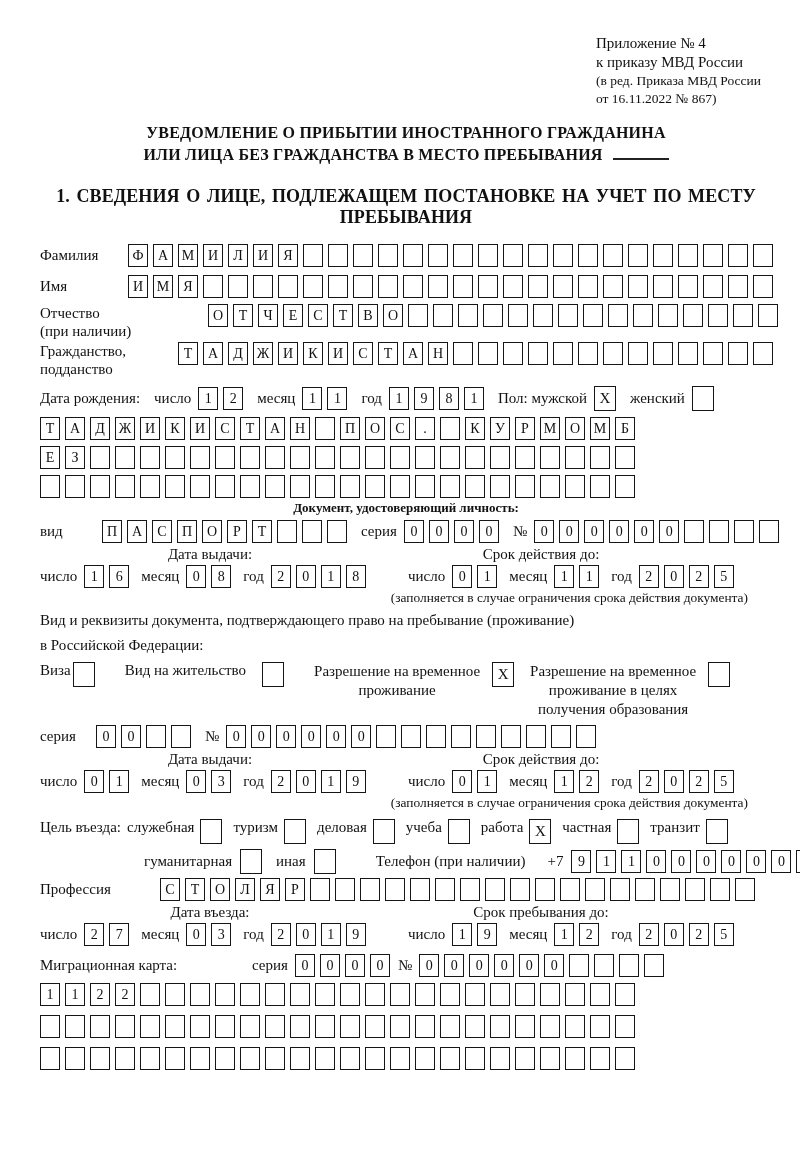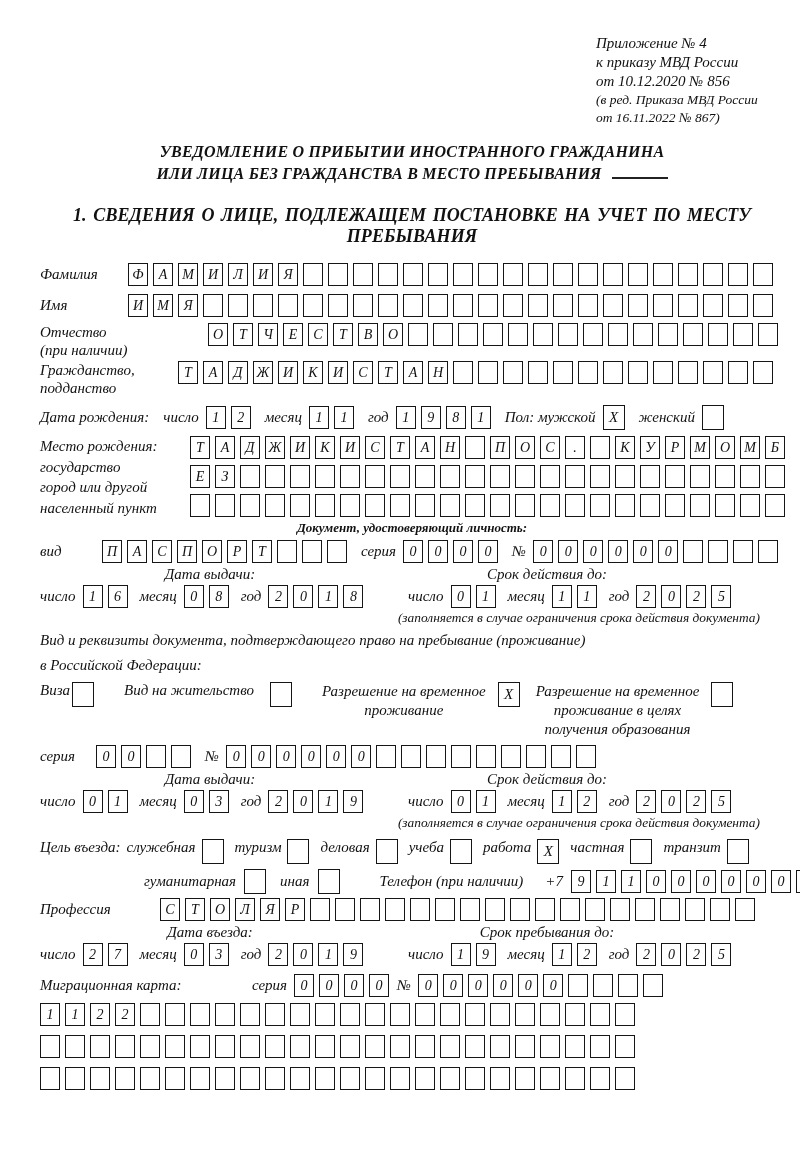--- a/index.html
+++ b/index.html
@@ -1,18 +1,18 @@
 <!DOCTYPE html>
 <html><head>
 <meta charset="utf-8">
 <style>
   html,body{margin:0;padding:0;background:#fff;}
   body{width:800px;height:1163px;overflow:hidden;color:#111;
        font-family:"Liberation Serif","DejaVu Serif",serif;font-size:15px;}
-  .page{padding:34px 16px 0 40px;box-sizing:border-box;width:800px;font-style:italic;}
+  .page{padding:34px 28px 0 40px;box-sizing:border-box;width:800px;}
 
   
   .appendix{margin-left:556px;width:200px;line-height:19px;}
   .appendix .amend{font-size:13.5px;line-height:18px;}
   .appendix .amend:first-of-type{margin-top:3px;}
   .forma{font-weight:bold;text-align:right;padding-right:36px;margin-top:12px;font-size:15.5px;letter-spacing:.5px;}
 
   .title{margin-top:14px;text-align:center;font-weight:bold;font-size:16px;line-height:22px;letter-spacing:.2px;}
   .title-underline{display:inline-block;width:56px;border-bottom:2.4px solid #222;margin-left:10px;height:14px;}
   .section-heading{margin-top:20px;font-weight:bold;font-size:18px;text-align:center;word-spacing:2px;letter-spacing:.1px;}
@@ -66,21 +66,20 @@
   .repr{display:flex;align-items:flex-start;margin-top:6px;}
 </style>
 </head>
 <body>
 
 <div class="page">
 
   <div class="appendix">
     <div>Приложение № 4</div>
     <div>к приказу МВД России</div>
-    <div>от 10.12.2020 № 856</div>
     <div class="amend">(в ред. Приказа МВД России</div>
     <div class="amend">от 16.11.2022 № 867)</div>
   </div>
 
 
   <div class="title">
     <div>УВЕДОМЛЕНИЕ О ПРИБЫТИИ ИНОСТРАННОГО ГРАЖДАНИНА</div>
     <div><span>ИЛИ ЛИЦА БЕЗ ГРАЖДАНСТВА В МЕСТО ПРЕБЫВАНИЯ</span><span class="title-underline"></span></div>
   </div>
 
@@ -234,26 +233,20 @@
         <div class="cell">8</div>
         <div class="cell">1</div>
       </div>
     <span class="inword"><span>Пол:</span>&nbsp;<span>мужской</span></span>
     <div class="checkbox">X</div>
     <span class="inword">женский</span>
     <div class="checkbox"></div>
   </div>
 
   <div class="row start mt6">
-    <div class="lbl w150">
-      <div>Место рождения:</div>
-      <div>государство</div>
-      <div>город или другой</div>
-      <div>населенный пункт</div>
-    </div>
     <div class="stack">
       <div class="crow cells">
           <div class="cell">Т</div>
           <div class="cell">А</div>
           <div class="cell">Д</div>
           <div class="cell">Ж</div>
           <div class="cell">И</div>
           <div class="cell">К</div>
           <div class="cell">И</div>
           <div class="cell">С</div>

